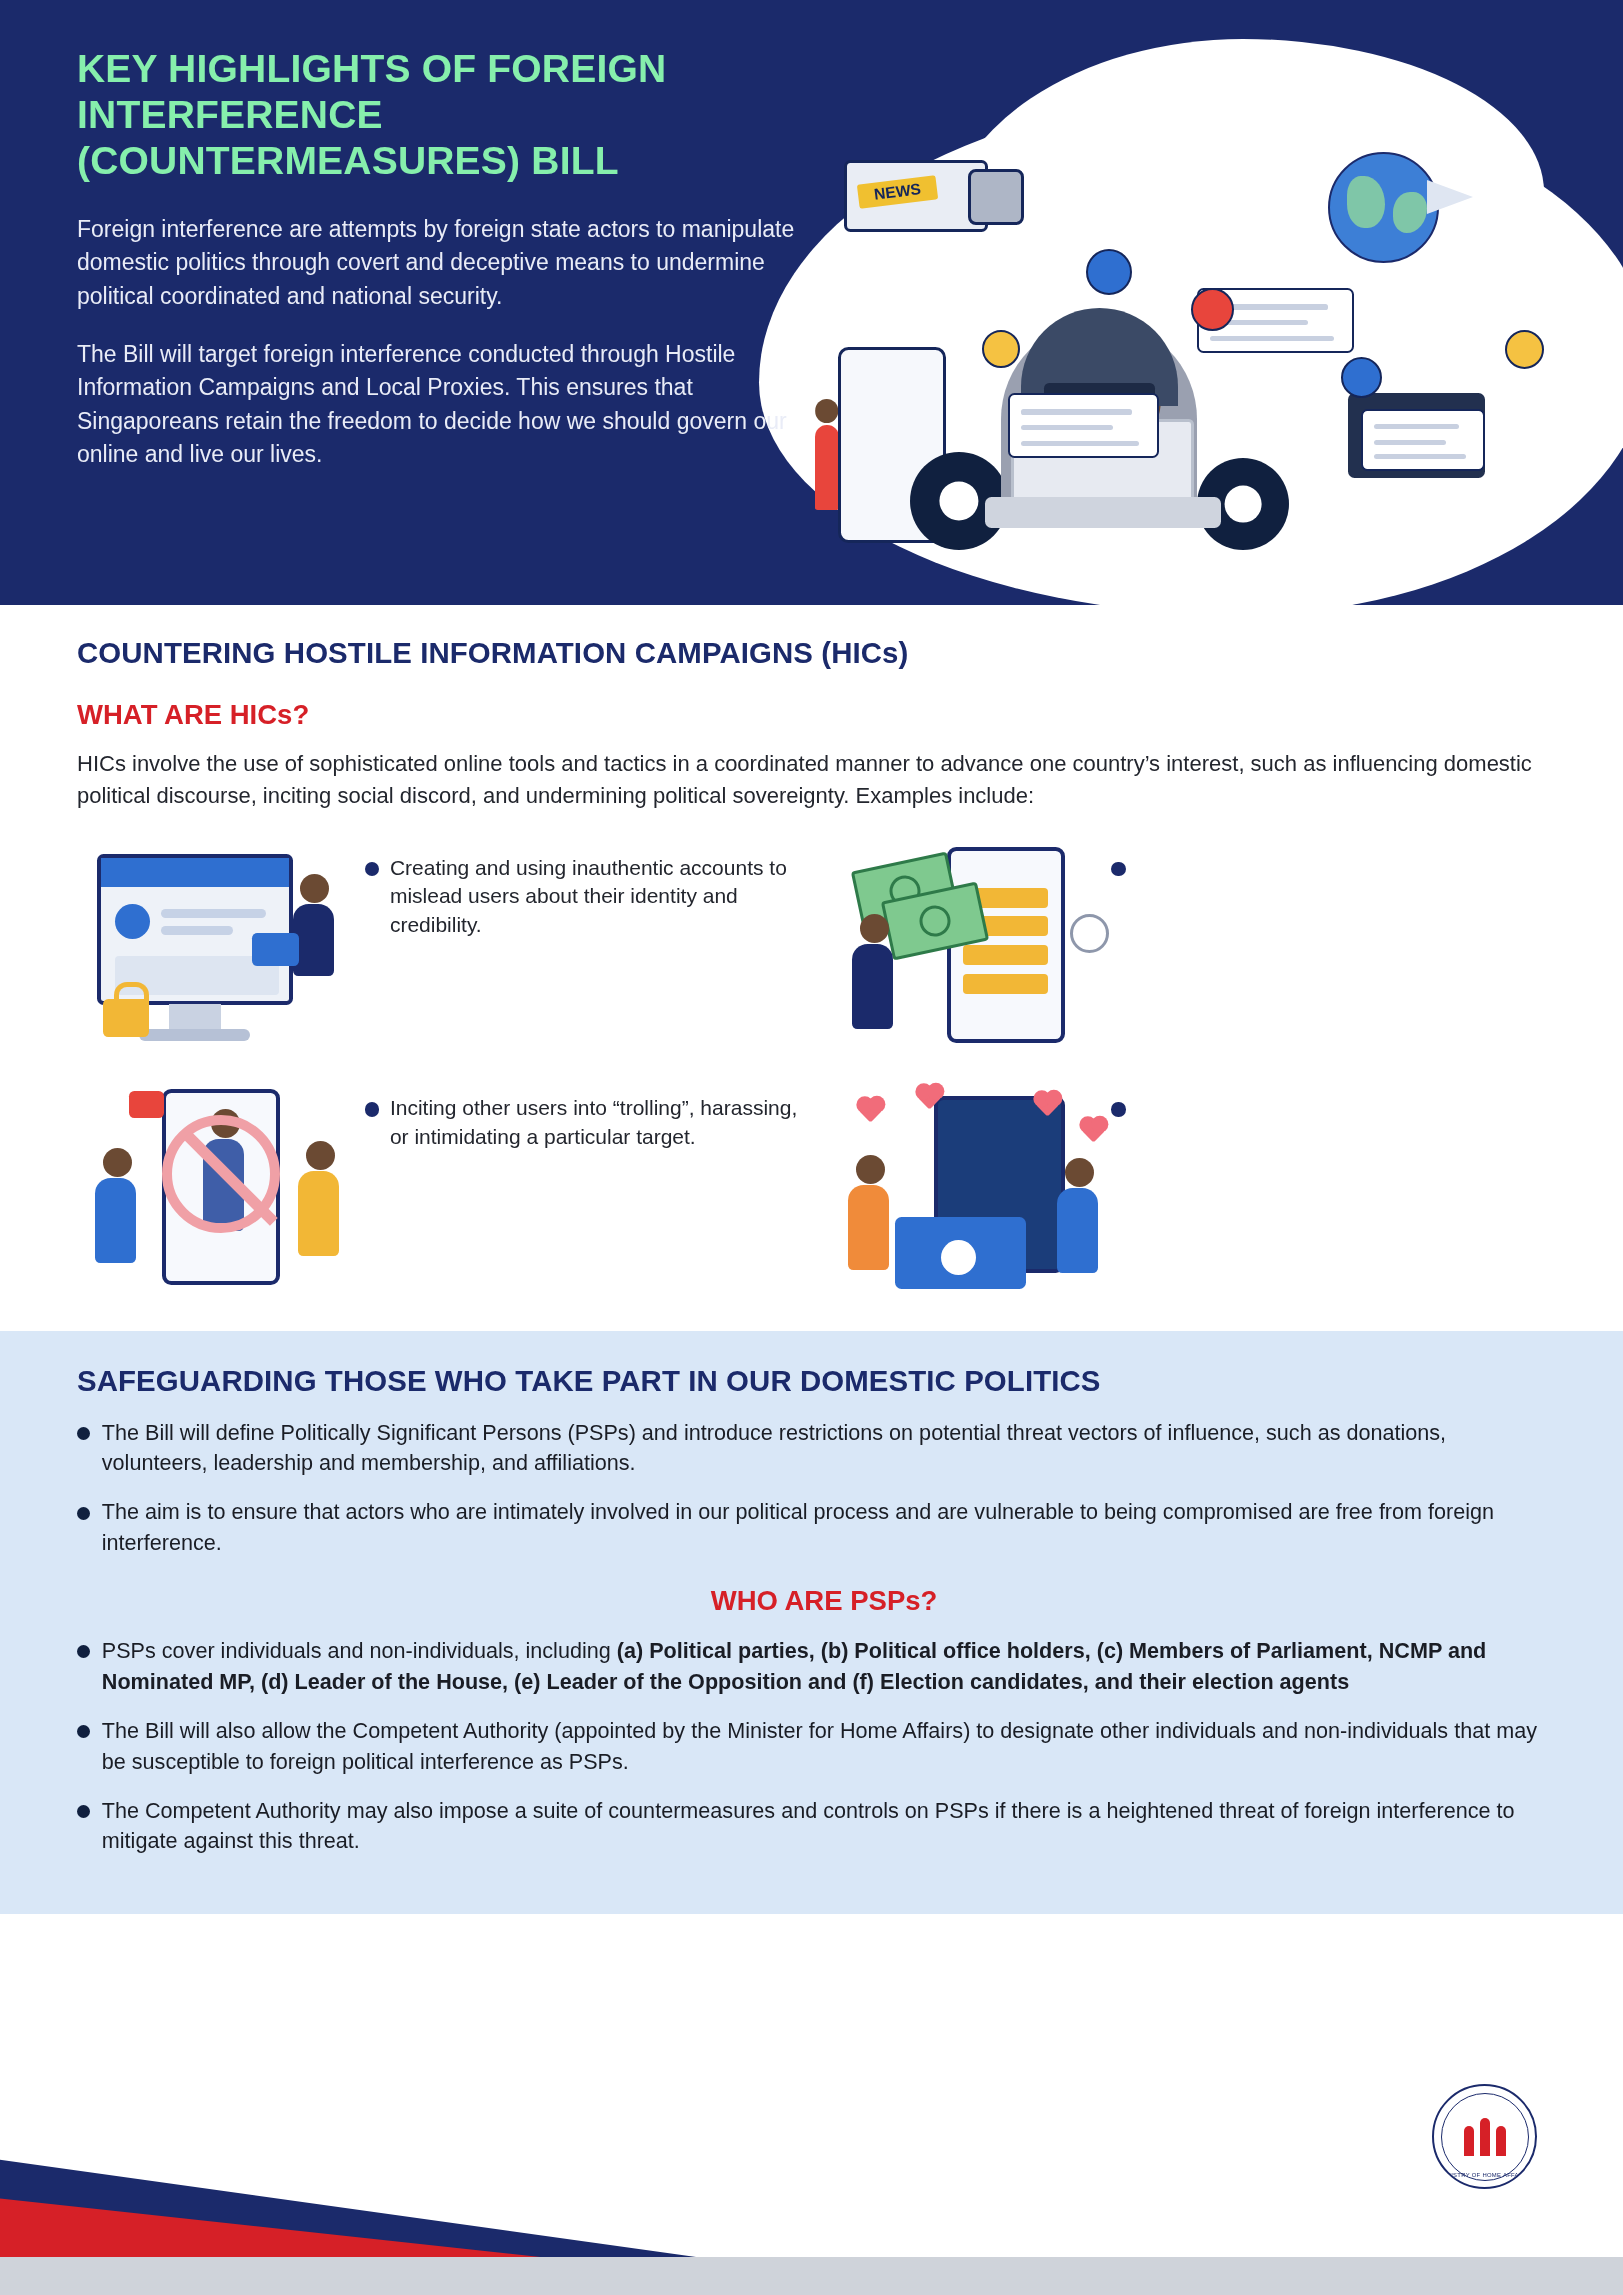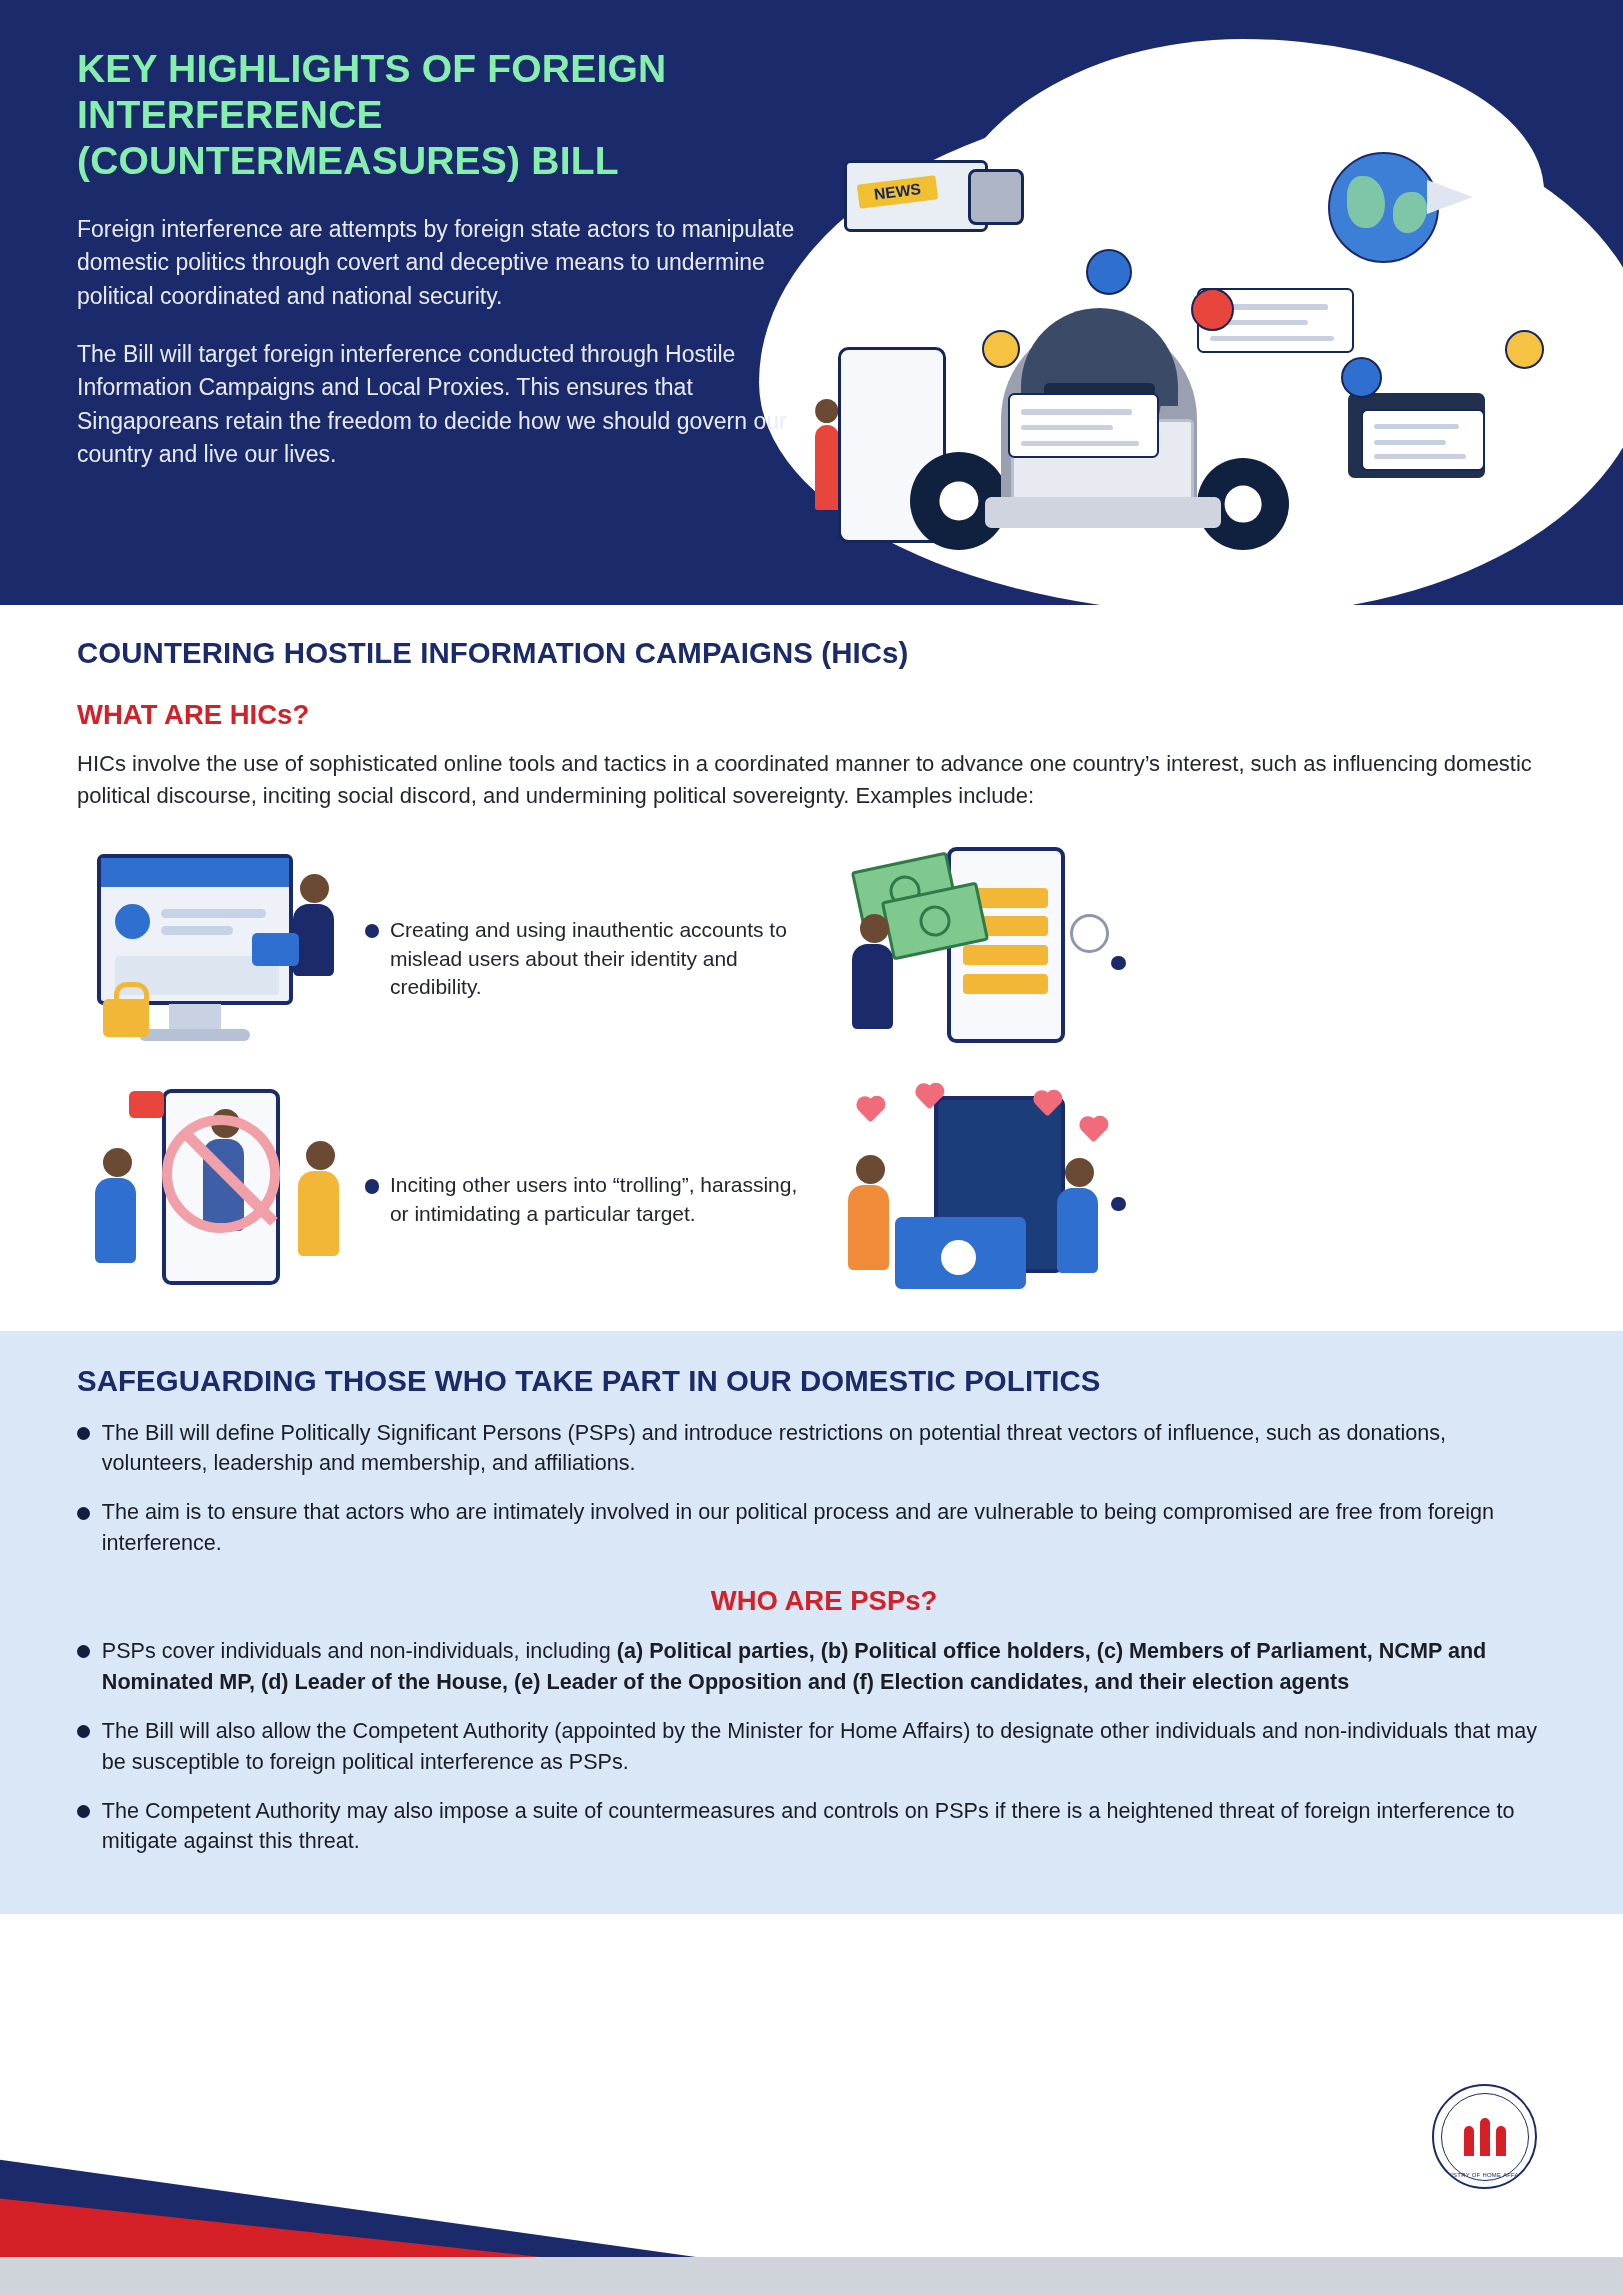--- a/index.html
+++ b/index.html
@@ -195,21 +195,21 @@
   .h-red {
     color: #d62027; font-size: 27.5px; font-weight: bold; margin-top: 29px;
   }
   .grid2 {
     display: grid;
     grid-template-columns: 1fr 1fr;
     column-gap: 23.6px;
     row-gap: 11.8px;
     margin-top: 23.6px;
   }
-  .cell { display: flex; align-items: center; }
+  .cell { display: flex; align-items: flex-start; }
   .cell-img {
     flex: 0 0 288px; height: 229px; position: relative;
   }
   .cell-txt {
     display: flex; align-items: flex-start; padding-top: 18.3px;
   }
   .dot {
     flex: 0 0 14.4px; width: 14.4px; height: 14.4px; border-radius: 50%;
     background: #1b2a6b; margin-top: 7.9px; margin-right: 10.5px;
   }
@@ -394,21 +394,21 @@
     <div class="illo emoji e-yellow" style="left:1505px;top:330px;width:39px;height:39px;"></div>
     <div class="illo emoji e-blue" style="left:1086px;top:249px;width:46px;height:46px;"></div>
     <div class="illo emoji e-blue" style="left:1341px;top:357px;width:41px;height:41px;"></div>
 
     <div class="header-text">
       <div class="title">
         <div>KEY HIGHLIGHTS OF FOREIGN INTERFERENCE</div>
         <div>(COUNTERMEASURES) BILL</div>
       </div>
       <p class="lede">Foreign interference are attempts by foreign state actors to manipulate domestic politics through covert and deceptive means to undermine political coordinated and national security.</p>
-      <p class="lede">The Bill will target foreign interference conducted through Hostile Information Campaigns and Local Proxies. This ensures that Singaporeans retain the freedom to decide how we should govern our country and live our lives.</p>
+      <p class="lede">The Bill will target foreign interference conducted through Hostile Information Campaigns and Local Proxies. This ensures that Singaporeans retain the freedom to decide how we should govern our online and live our lives.</p>
     </div>
   </div>
 
   <div class="sec-hic">
     <h2 class="h-blue">COUNTERING HOSTILE INFORMATION CAMPAIGNS (HICs)</h2>
     <h3 class="h-red">WHAT ARE HICs?</h3>
     <p class="body-text">HICs involve the use of sophisticated online tools and tactics in a coordinated manner to advance one country’s interest, such as influencing domestic political discourse, inciting social discord, and undermining political sovereignty. Examples include:</p>
 
     <div class="grid2">
 

